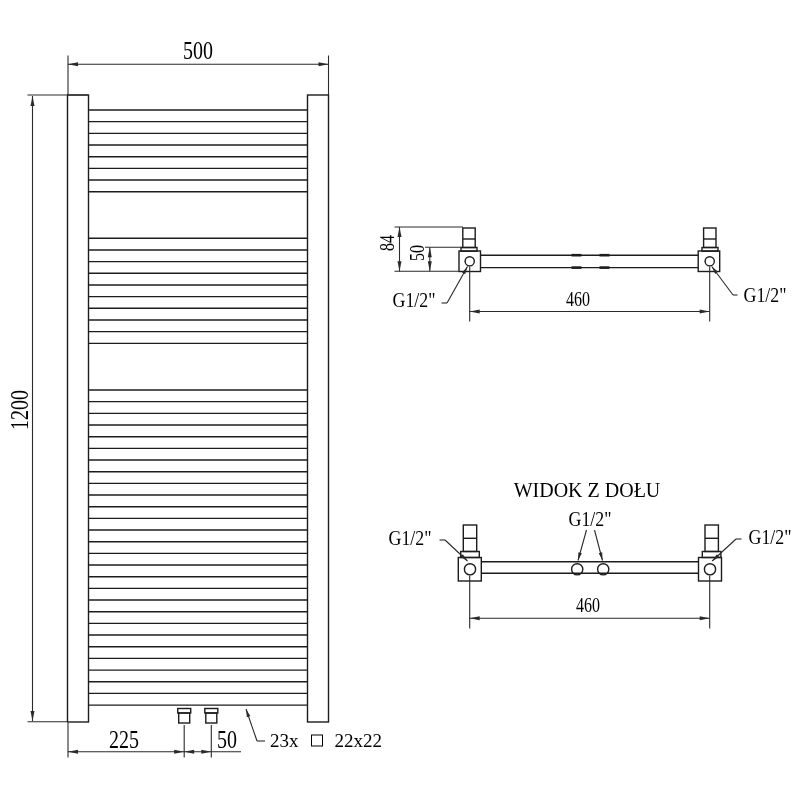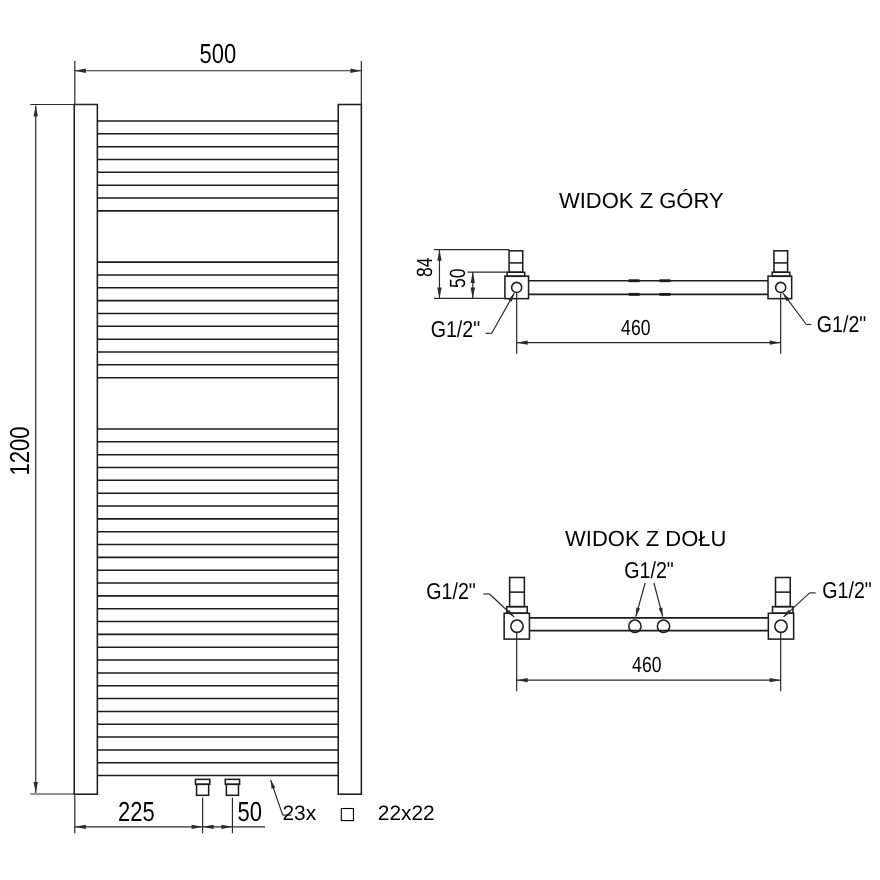--- a/index.html
+++ b/index.html
@@ -1,29 +1,29 @@
 <!DOCTYPE html>
 <html><head>
 <meta charset="utf-8">
 <style>
   html,body{margin:0;padding:0;background:#fff;}
   .canvas{position:relative;width:800px;height:800px;background:#ffffff;overflow:hidden;
-          font-family:Liberation Sans, sans-serif;color:#000;}
+          font-family:Liberation Serif, serif;color:#000;}
   svg{position:absolute;left:0;top:0;}
   .lbl{position:absolute;white-space:nowrap;color:#000;
        transform:translate(-50%,-50%) var(--rot,rotate(0deg)) scaleX(var(--sx,1));
        line-height:1;}
   .fs25{font-size:25px;}
   .fs20{font-size:20px;}
   .fs21{font-size:21px;}
   .fs19{font-size:19px;}
   .sx80{--sx:.8;}
   .sx85{--sx:.85;}
   .rot90{--rot:rotate(-90deg);}
-  .note{display:flex;align-items:center;gap:22px;}
+  .note{display:flex;align-items:center;gap:12px;}
   .square-icon{display:inline-block;width:10px;height:10px;border:1.7px solid #000;
                vertical-align:-1px;}
 </style>
 </head>
 <body>
 
 <div class="canvas">
 
   <svg id="linework" width="800" height="800" viewBox="0 0 800 800">
       <g>
@@ -187,21 +187,20 @@
   <div class="lbl fs25 sx80" style="left:198px;top:50px">500</div>
   <div class="lbl fs25 sx80 rot90" style="left:19px;top:410px">1200</div>
   <div class="lbl fs25 sx80" style="left:124px;top:739px">225</div>
   <div class="lbl fs25 sx80" style="left:227px;top:739px">50</div>
   <div class="lbl fs19 note" style="left:326px;top:740px">
     <span>23x</span>
     <span class="square-icon"></span>
     <span>22x22</span>
   </div>
 
-  <div class="lbl fs20" style="left:583px;top:183px">WIDOK Z GÓRY</div>
   <div class="lbl fs20 sx80 rot90" style="left:387px;top:243px">84</div>
   <div class="lbl fs20 sx80 rot90" style="left:417px;top:253px">50</div>
   <div class="lbl fs21 sx85" style="left:414px;top:300px">G1/2"</div>
   <div class="lbl fs21 sx85" style="left:765px;top:295px">G1/2"</div>
   <div class="lbl fs20 sx80" style="left:578px;top:299px">460</div>
 
   <div class="lbl fs20" style="left:587px;top:490px">WIDOK Z DOŁU</div>
   <div class="lbl fs21 sx85" style="left:590px;top:519px">G1/2"</div>
   <div class="lbl fs21 sx85" style="left:410px;top:538px">G1/2"</div>
   <div class="lbl fs21 sx85" style="left:770px;top:537px">G1/2"</div>

